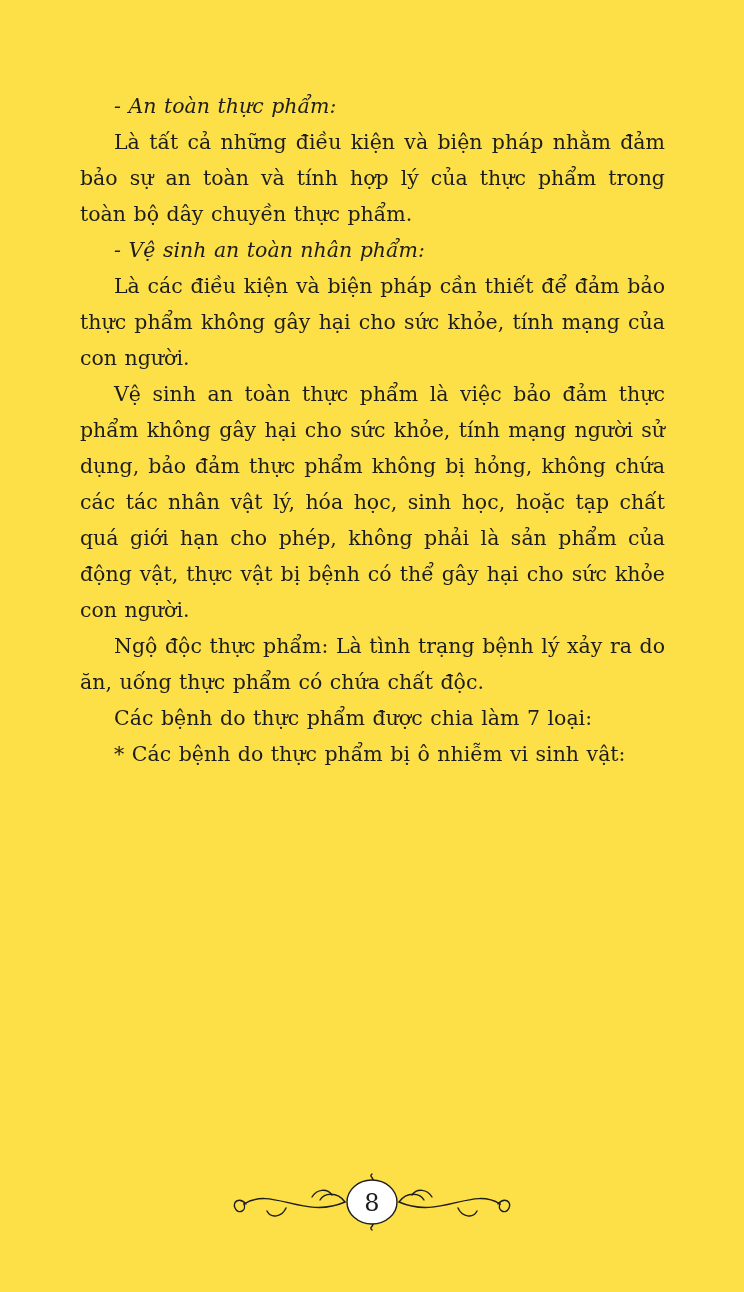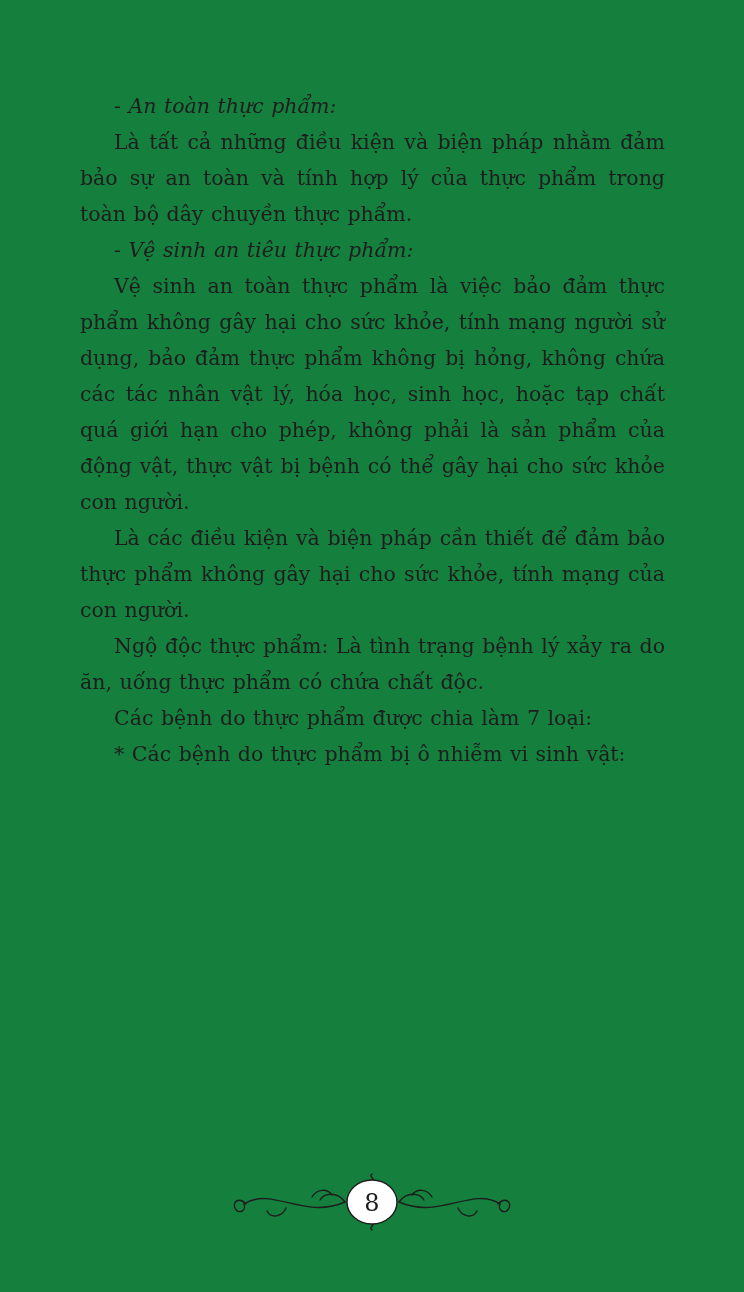--- a/index.html
+++ b/index.html
@@ -5,21 +5,21 @@
   html, body {
     margin: 0;
     padding: 0;
     background: #ffffff;
   }
   .page {
     position: relative;
     width: 744px;
     height: 1292px;
     margin: 0 auto;
-    background: #15803d;
+    background: #fde047;
     box-sizing: border-box;
     padding: 88px 79px 0 80px;
     font-family: "DejaVu Serif", "Liberation Serif", serif;
     color: #1d1d1d;
     overflow: hidden;
   }
   .content p.para {
     margin: 0;
     font-size: 20.5px;
     line-height: 36px;
@@ -46,23 +46,23 @@
     fill: #1d1d1d;
   }
 </style>
 </head>
 <body>
 
 <div class="page">
   <div class="content">
     <p class="para heading">- An toàn thực phẩm:</p>
     <p class="para">Là tất cả những điều kiện và biện pháp nhằm đảm bảo sự an toàn và tính hợp lý của thực phẩm trong toàn bộ dây chuyền thực phẩm.</p>
-    <p class="para heading">- Vệ sinh an tiêu thực phẩm:</p>
+    <p class="para heading">- Vệ sinh an toàn nhân phẩm:</p>
+    <p class="para">Là các điều kiện và biện pháp cần thiết để đảm bảo thực phẩm không gây hại cho sức khỏe, tính mạng của con người.</p>
     <p class="para">Vệ sinh an toàn thực phẩm là việc bảo đảm thực phẩm không gây hại cho sức khỏe, tính mạng người sử dụng, bảo đảm thực phẩm không bị hỏng, không chứa các tác nhân vật lý, hóa học, sinh học, hoặc tạp chất quá giới hạn cho phép, không phải là sản phẩm của động vật, thực vật bị bệnh có thể gây hại cho sức khỏe con người.</p>
-    <p class="para">Là các điều kiện và biện pháp cần thiết để đảm bảo thực phẩm không gây hại cho sức khỏe, tính mạng của con người.</p>
     <p class="para">Ngộ độc thực phẩm: Là tình trạng bệnh lý xảy ra do ăn, uống thực phẩm có chứa chất độc.</p>
     <p class="para">Các bệnh do thực phẩm được chia làm 7 loại:</p>
     <p class="para">* Các bệnh do thực phẩm bị ô nhiễm vi sinh vật:</p>
   </div>
 
   <div class="ornament">
     <svg width="280" height="64" viewBox="0 0 280 64">
       <g fill="none" stroke="#1d1d1d" stroke-width="1.4" stroke-linecap="round">
 
         <g>

